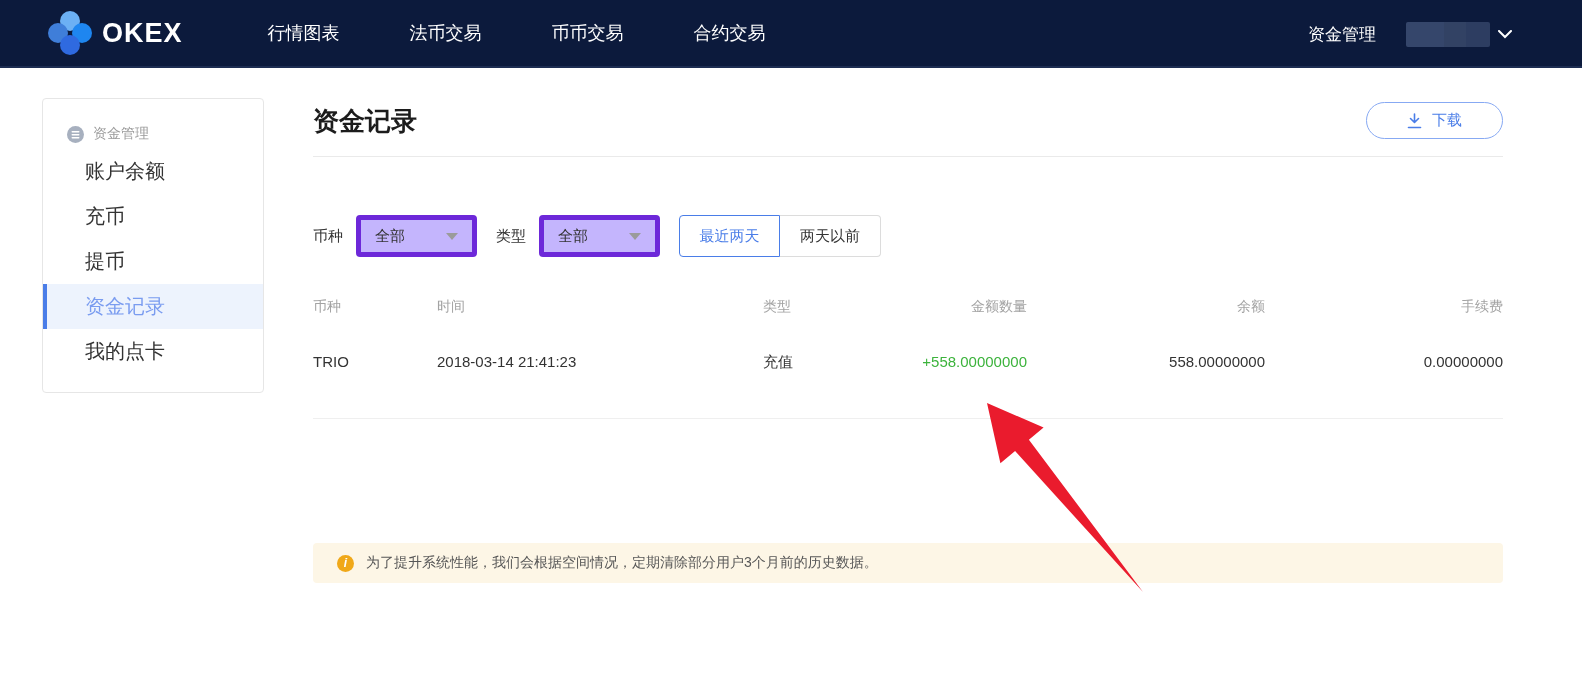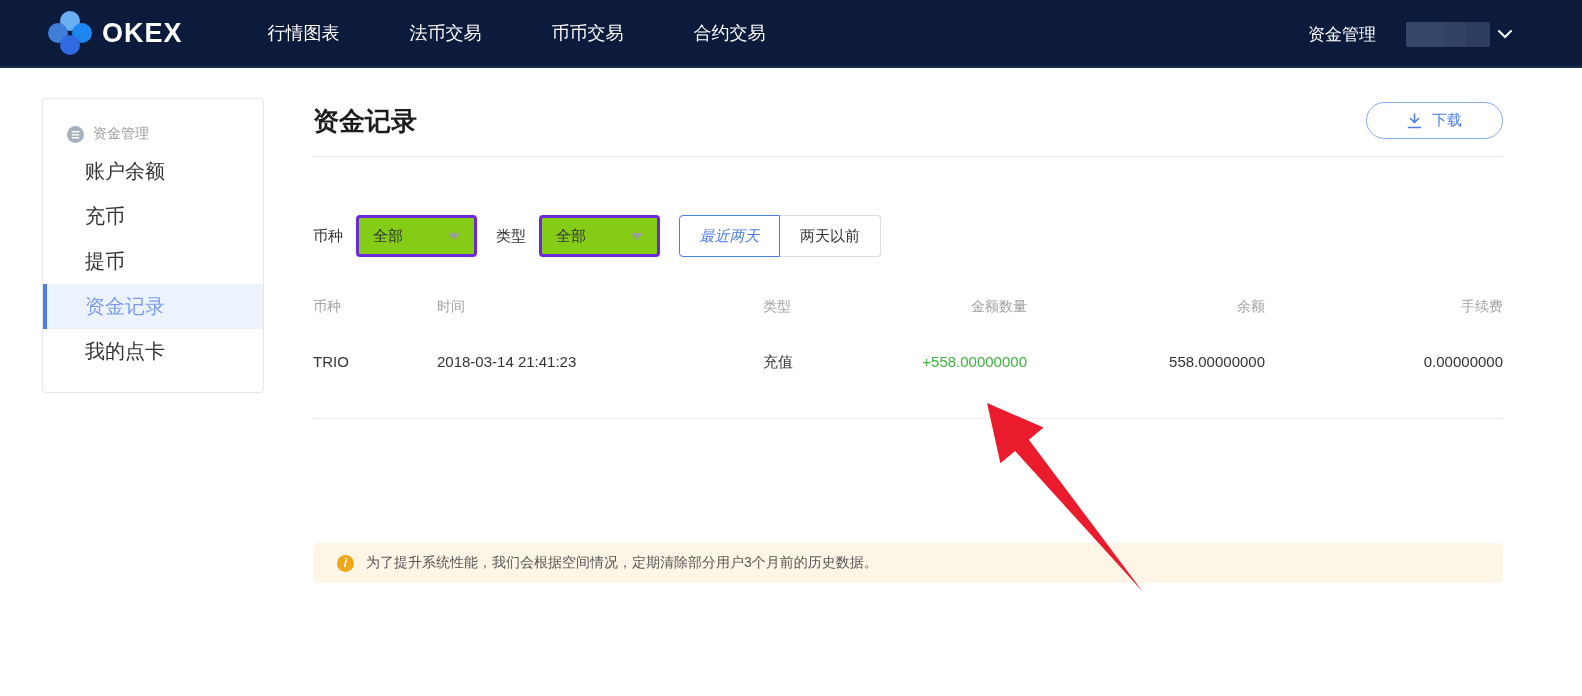--- a/index.html
+++ b/index.html
@@ -40,30 +40,30 @@
   
   .main { position:absolute; left:313px; top:98px; width:1190px; height:560px; }
   .page-title { position:absolute; left:0; top:6px; font-size:26px; font-weight:bold; color:#1c1c1c; }
   .divider-top { position:absolute; left:0; top:58px; width:1190px; height:1px; background:#eaeaea; }
   .download-btn { position:absolute; right:0; top:4px; width:137px; height:37px;
     border:1px solid #87a9f3; border-radius:19px; background:#fff; display:flex;
     align-items:center; justify-content:center; gap:10px; color:#4a7de8; font-size:15px; cursor:pointer; }
 
   .filter-row { position:absolute; left:0; top:117px; height:42px; display:flex; align-items:center; }
   .f-label { font-size:15px; color:#333; }
-  .select { width:121px; height:42px; border:3px solid #6d28d9; border-radius:4px;
-    display:flex; align-items:center; padding:0 14px; margin-left:13px; cursor:pointer; background:#84cc16; }
+  .select { width:121px; height:42px; border:5px solid #6d28d9; border-radius:4px;
+    display:flex; align-items:center; padding:0 14px; margin-left:13px; cursor:pointer; background:#c4b5fd; }
   .select .val { font-size:15px; color:#333; flex:1; }
   .caret { width:0; height:0; border-left:6px solid transparent; border-right:6px solid transparent;
     border-top:7px solid #9b9b9b; }
   .gap1 { width:19px; }
   .seg { display:flex; margin-left:19px; }
   .seg-btn { width:101px; height:42px; display:flex; align-items:center; justify-content:center;
     font-size:15px; color:#333; border:1px solid #dcdcdc; background:#fff; cursor:pointer; }
-  .seg-btn:first-child { border-radius:4px 0 0 4px;font-style:italic; }
+  .seg-btn:first-child { border-radius:4px 0 0 4px; }
   .seg-btn:last-child { border-radius:0 4px 4px 0; border-left:none; }
   .seg-btn.active { border:1px solid #4a7de8; color:#4a7de8; z-index:1; }
 
   .grid { display:grid; grid-template-columns:124px 326px 110px 154px 238px 238px; width:1190px; }
   .thead { position:absolute; left:0; top:200px; }
   .thead .th { font-size:14px; color:#a3a3a3; }
   .trow { position:absolute; left:0; top:255px; }
   .trow .td { font-size:15px; color:#333; }
   .t-right { text-align:right; }
   .td.amount { color:#3cb33c; }

